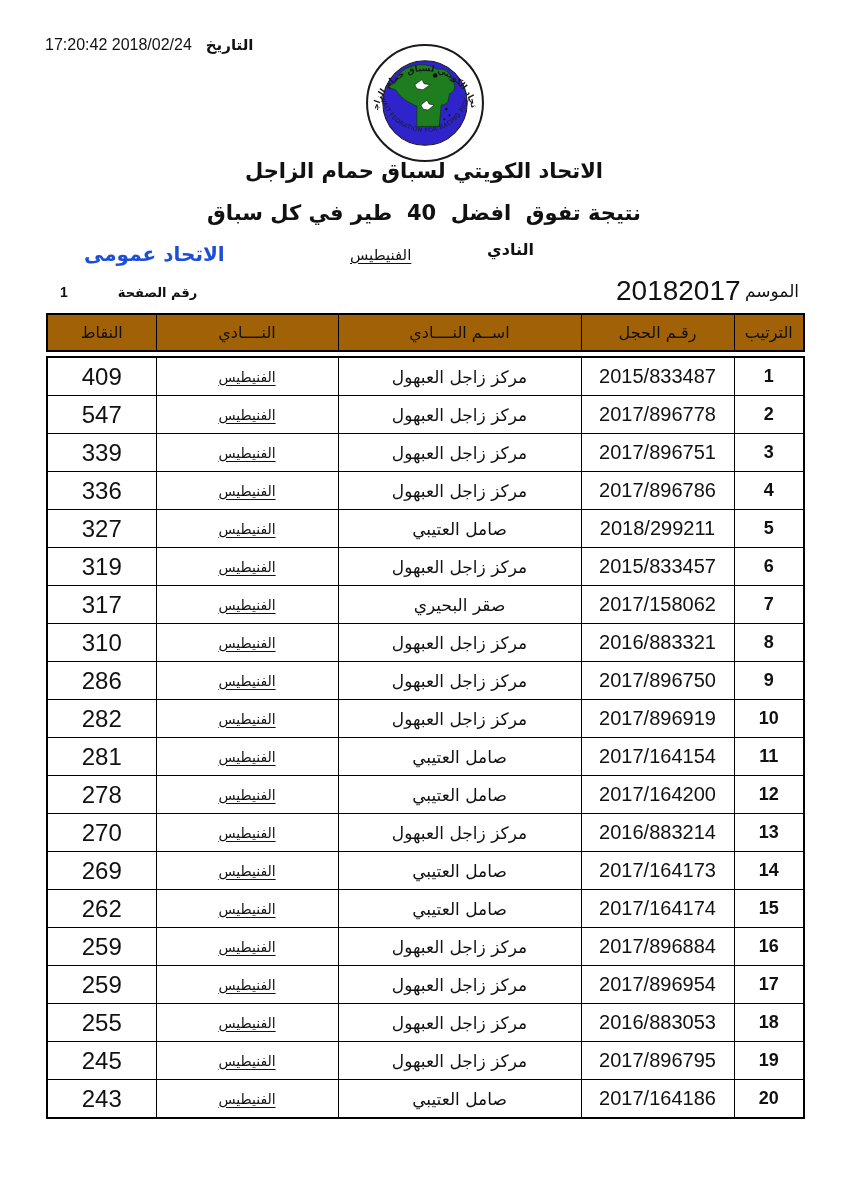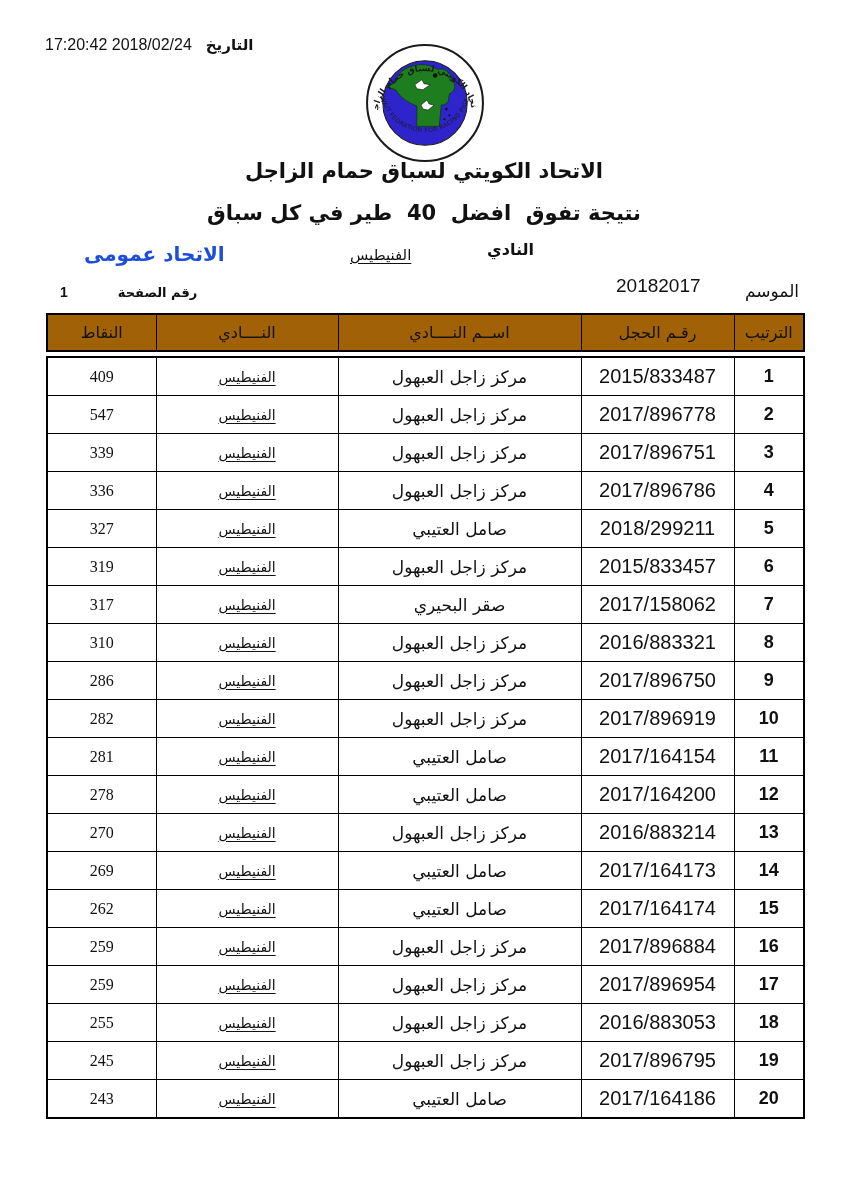--- a/index.html
+++ b/index.html
@@ -19,39 +19,39 @@
   .title1 { position:absolute; top:159px; left:0; width:848px; text-align:center; font-weight:bold; font-size:21px; white-space:pre; }
   .title2 { position:absolute; top:201px; left:0; width:848px; text-align:center; font-weight:bold; font-size:21px; white-space:pre; }
 
   
   .fed-type   { position:absolute; left:44px; top:242px; color:#1d4ed8; font-weight:bold; font-size:20px;margin-left:40px; }
   .club-label { position:absolute; left:487px; top:240px; font-weight:bold; font-size:16px; }
   .club-value { position:absolute; left:350px; top:246px; font-size:15px; text-decoration:underline; text-underline-offset:3px; }
 
   
   .season-label { position:absolute; left:745px; top:281px; font-weight:normal; font-size:17px; }
-  .season-value { position:absolute; left:616px; top:275px; font-size:19px; direction:ltr;
+  .season-value { position:absolute; left:616px; top:275px; font-size:28px; direction:ltr;
                   font-family:"Liberation Sans","DejaVu Sans",sans-serif; }
   .page-box   { position:absolute; left:60px; top:284px; display:flex; gap:18px; direction:rtl; align-items:baseline; }
   .page-label { font-weight:bold; font-size:13px;margin-left:32px; }
   .page-value { font-weight:bold; font-size:14px; font-family:"Liberation Sans","DejaVu Sans",sans-serif; }
 
   
   .tbl { position:absolute; left:46px; width:757px; border-collapse:collapse; table-layout:fixed;
          border:2px solid #000; background:#fff; }
   .tbl td { border:1px solid #000; text-align:center; vertical-align:middle; overflow:hidden; padding:0; }
   .tbl-head { top:313px; }
   .tbl-head td { height:35px; background:#a16207; font-weight:normal; font-size:16px; }
   .tbl-body { top:356px; }
   .tbl-body td { height:37px; }
   .c-rank   { font-weight:bold; font-size:18px; font-family:"Liberation Sans","DejaVu Sans",sans-serif; }
   .c-ring   { font-size:20px; direction:ltr; font-family:"Liberation Sans","DejaVu Sans",sans-serif; }
   .c-name   { font-size:17px; }
   .c-club   { font-size:14px; text-decoration:underline; text-underline-offset:3px; }
-  .c-points { font-size:16px; font-family:Liberation Serif, serif; }
+  .c-points { font-size:24px; font-family:Liberation Sans, sans-serif; }
 </style>
 </head>
 <body>
 
 <div class="page">
 
   <div class="date-box">
     <span class="date-label">التاريخ</span>
     <span class="date-value">17:20:42 2018/02/24</span>
   </div>

